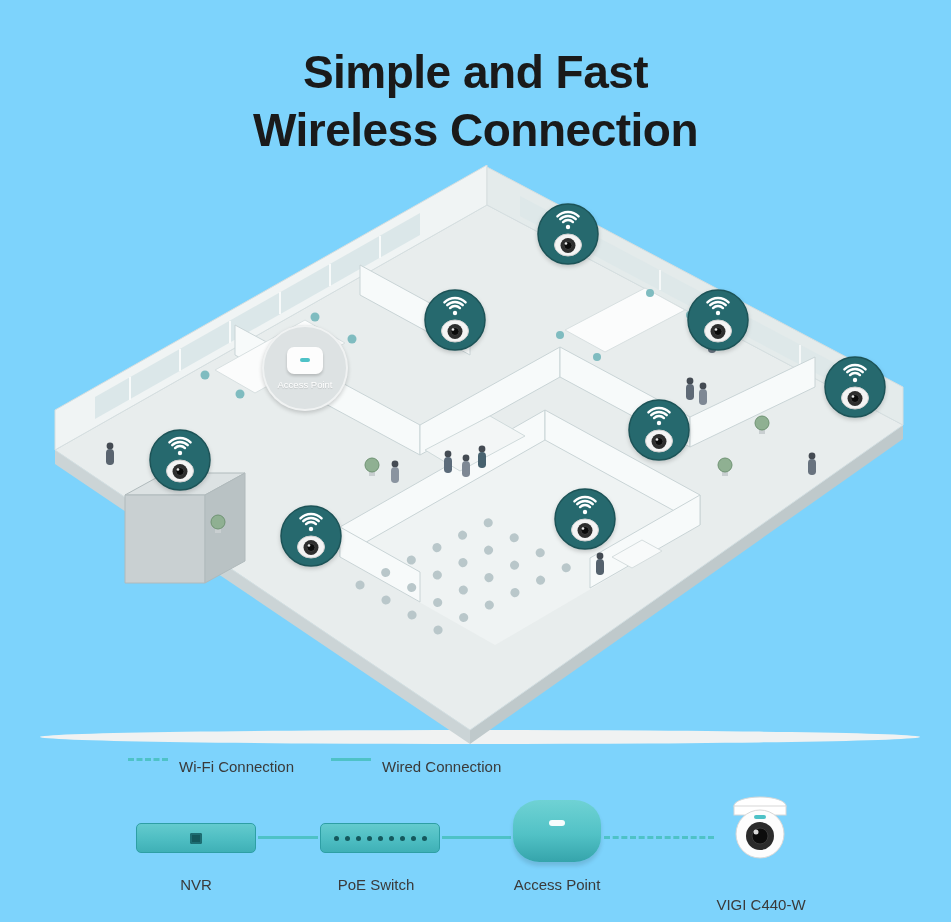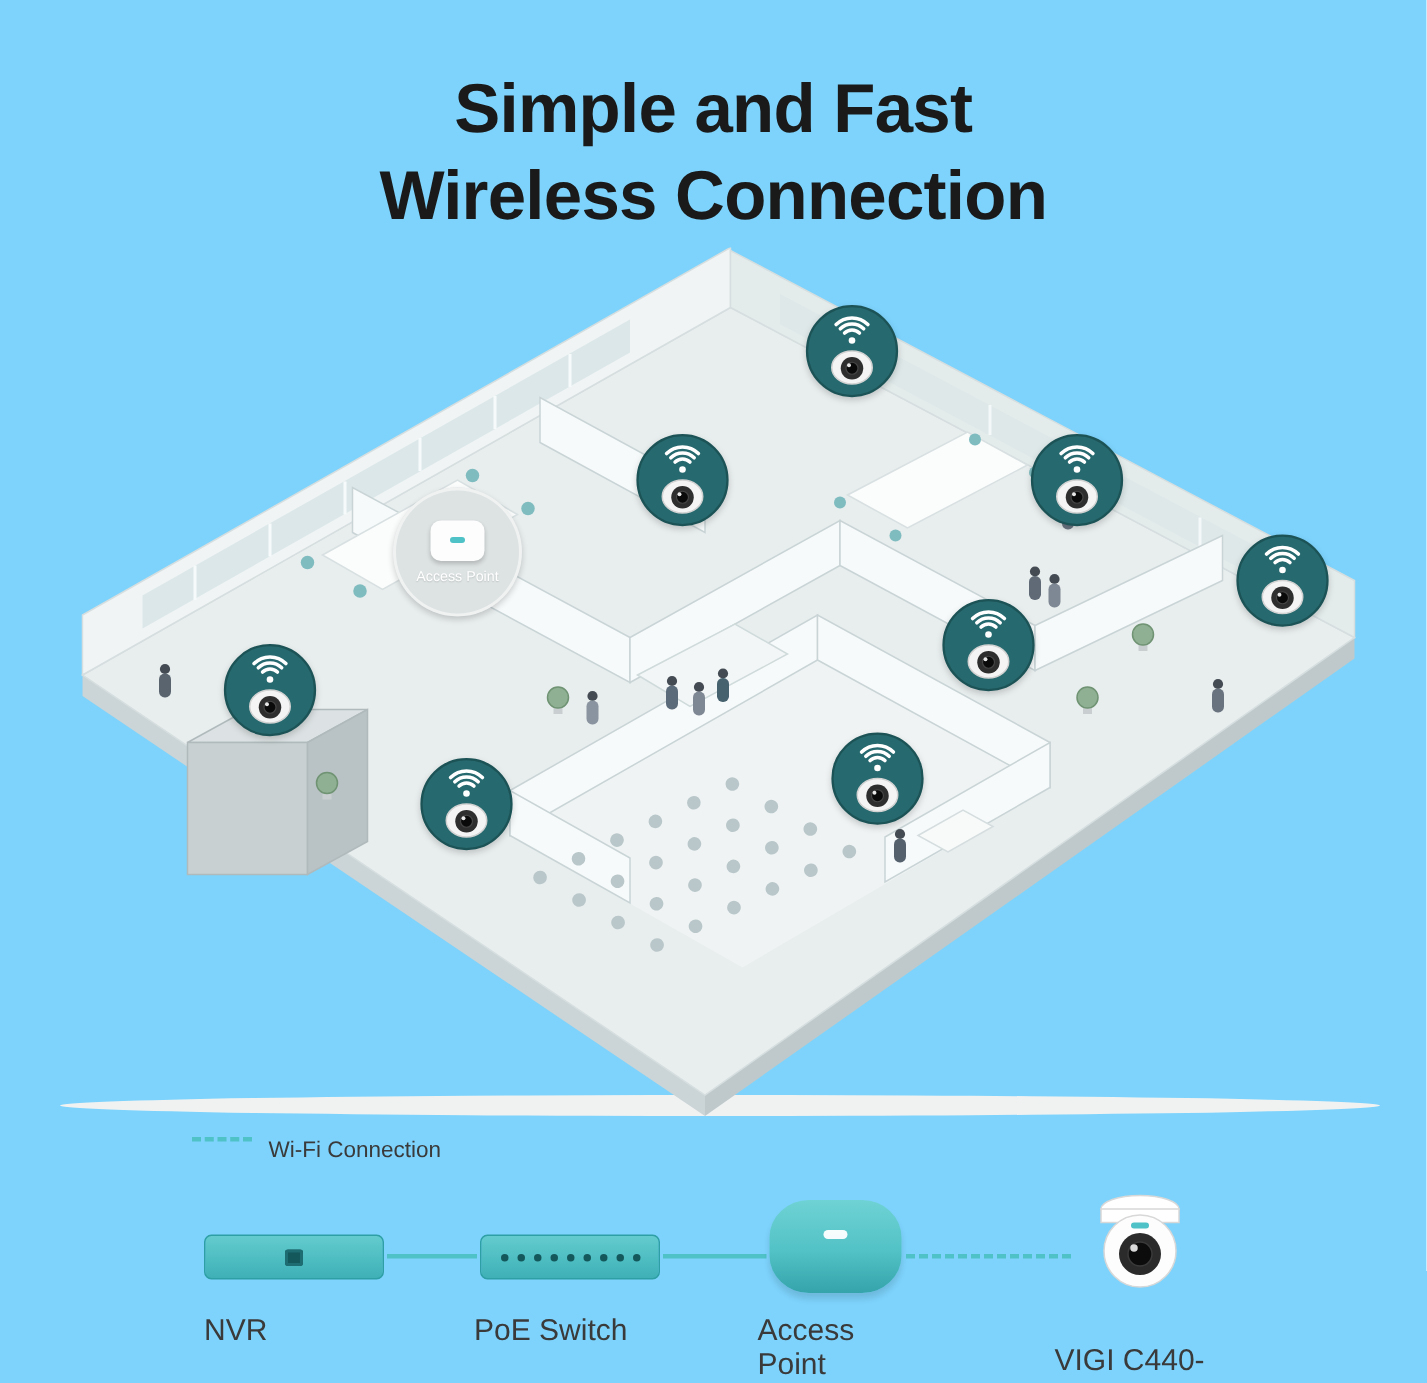--- a/index.html
+++ b/index.html
@@ -52,21 +52,21 @@
   .c1{left:258px;width:60px;}
   .c2{left:442px;width:69px;}
   .c3{left:604px;width:110px;}
   .ap-device{position:absolute;left:513px;top:10px;width:88px;height:62px;
              border-radius:30% / 40%;
              background:linear-gradient(180deg,#6fd2d4 0%,#52c2c6 55%,#35a4ab 100%);
              box-shadow:0 4px 4px rgba(0,0,0,.12);
              display:flex;align-items:flex-start;justify-content:center;}
   .ap-logo-lg{margin-top:20px;width:16px;height:6px;border-radius:3px;background:#ffffff;opacity:.95;}
   .vigi-cam{position:absolute;left:716px;top:4px;}
-  .dev-label{position:absolute;top:86px;font-size:20px;color:var(--text,#3a3a3a);}
+  .dev-label{position:absolute;top:86px;font-size:15px;color:var(--text,#3a3a3a);text-align:center;}
   .l-nvr{left:136px;width:120px;}
   .l-poe{left:316px;width:120px;}
   .l-ap{left:505px;width:104px;}
   .l-cam{left:703px;width:116px;margin-top:20px;}
 </style>
 </head>
 <body>
 
 <div id="page">
 
@@ -367,20 +367,24 @@
       </g>
     </svg>
   </div>
     </div>
 
   <div class="legend">
     <div class="legend-item" style="left:128px;">
       <span class="swatch dashed"></span>
       <span class="legend-label">Wi-Fi Connection</span>
     </div>
+    <div class="legend-item" style="left:331px;">
+      <span class="swatch solid"></span>
+      <span class="legend-label">Wired Connection</span>
+    </div>
   </div>
 
   <div class="topology">
     <div class="device nvr">
       <span class="nvr-panel"></span>
     </div>
     <div class="conn solid c1"></div>
     <div class="device poe">
       <span class="dot"></span>
       <span class="dot"></span>

